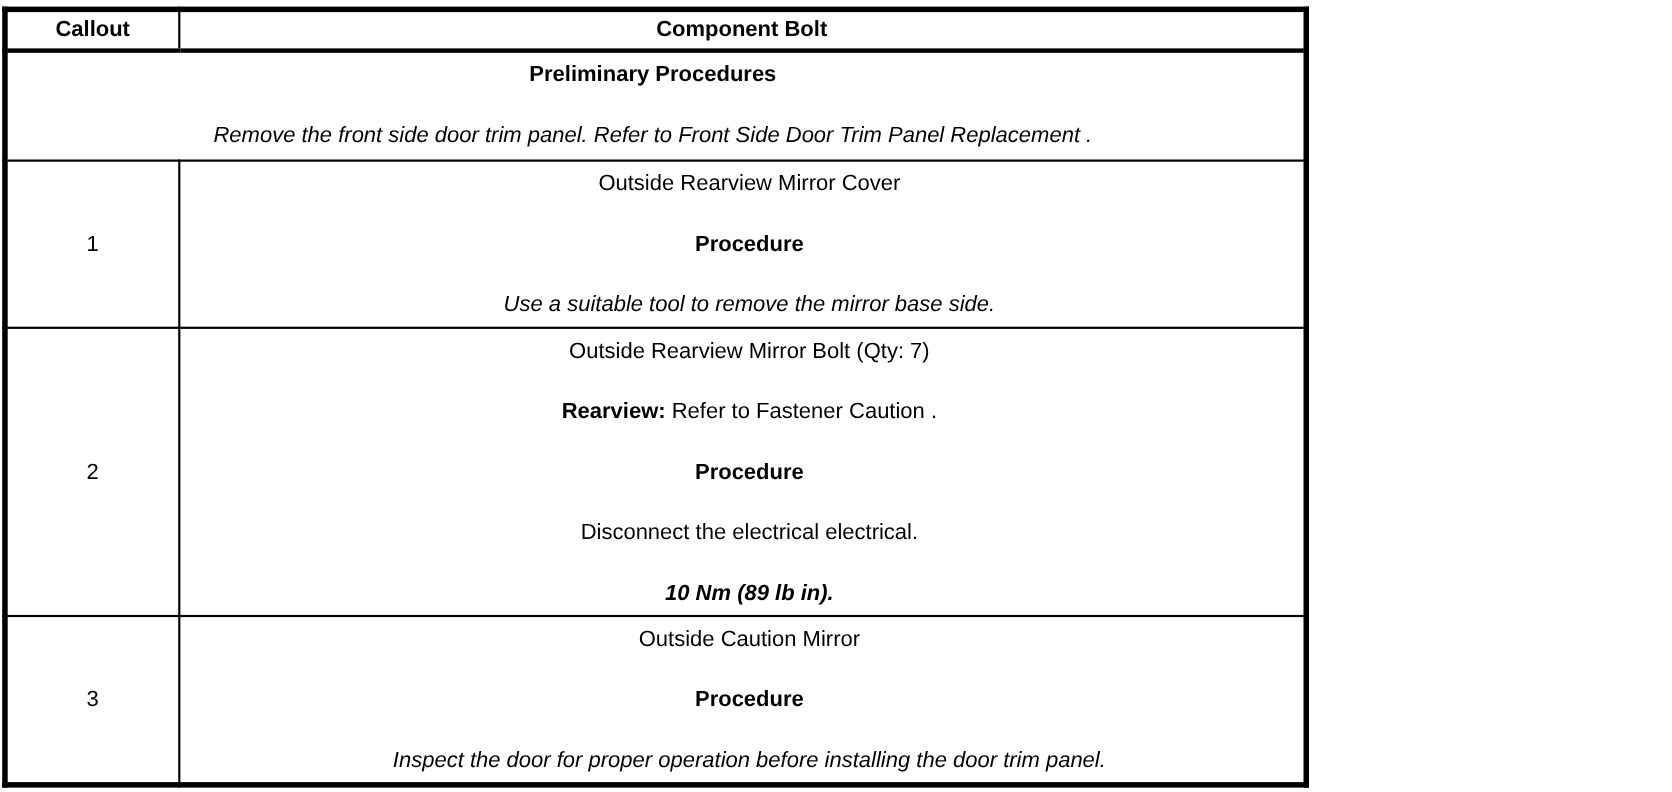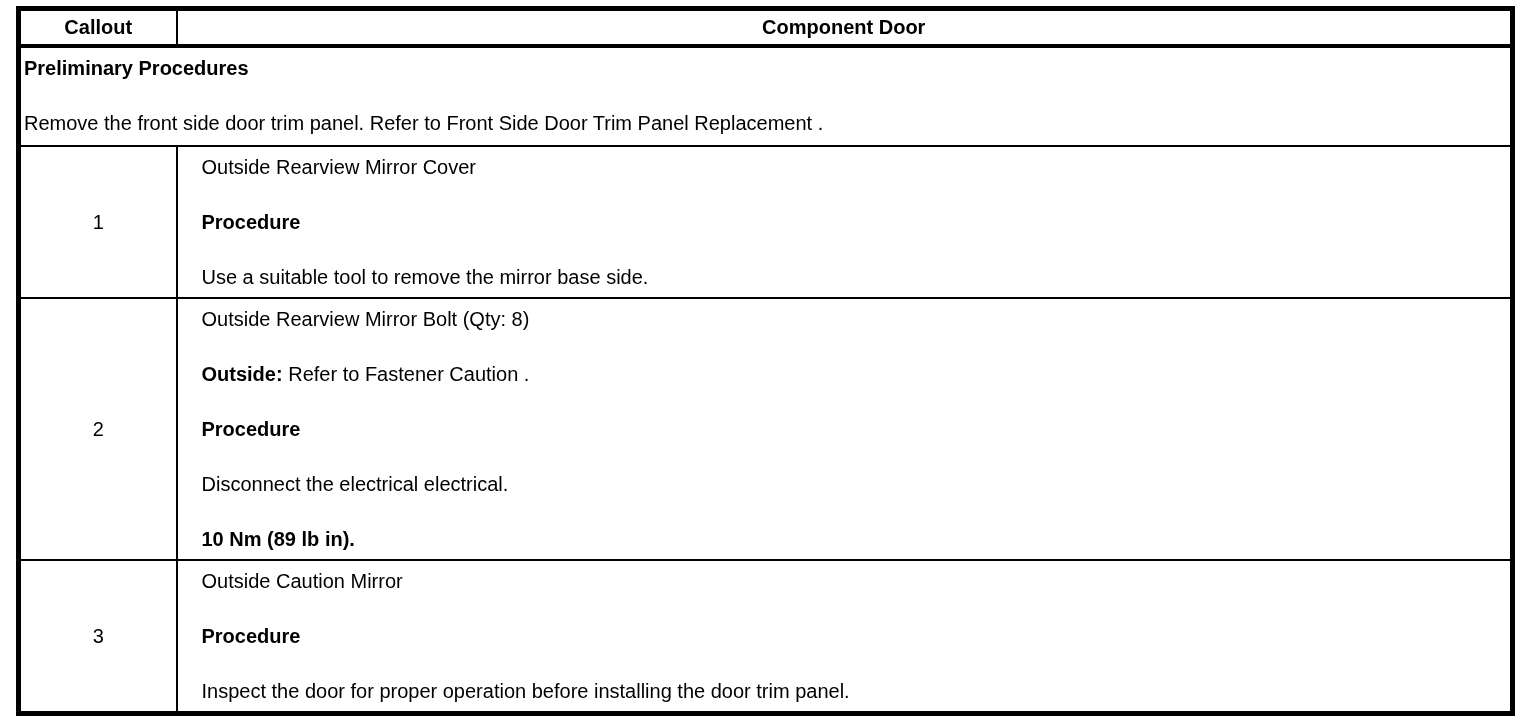--- a/index.html
+++ b/index.html
@@ -11,23 +11,23 @@
   }
   .page {
     position: relative;
     width: 1520px;
     height: 720px;
     background: #ffffff;
     overflow: hidden;
   }
   table.tbl {
     position: absolute;
-    left: 16px;
+    left: 2px;
     top: 6px;
-    width: 1499px;
+    width: 1188px;
     border-collapse: collapse;
     table-layout: fixed;
     border: 5px solid #000000;
   }
   .tbl th, .tbl td {
     border: 2px solid #000000;
     background: #ffffff;
   }
   .tbl thead th {
     border-bottom: 4px solid #000000;
@@ -55,37 +55,38 @@
   }
   td.comp-cell {
     padding: 8px 10px 0 24px;
     vertical-align: top;
   }
   .tbl p {
     margin: 0 0 31px 0;
     font-size: 20px;
     line-height: 24px;
     white-space: pre-wrap;
+    text-align: center;
   }
-  .tbl p:last-child { margin-bottom: 8px; }
+  .tbl p:last-child { margin-bottom: 8px; font-style: italic; }
   .bold { font-weight: bold; }
 </style>
 </head>
 <body>
 
 <div class="page">
   <table class="tbl">
     <colgroup>
       <col class="col-callout">
       <col class="col-component">
     </colgroup>
     <thead>
       <tr>
         <th>Callout</th>
-        <th>Component Door</th>
+        <th>Component Bolt</th>
       </tr>
     </thead>
     <tbody>
       <tr class="r-prelim">
         <td class="prelim-cell" colspan="2">
           <p class="bold">Preliminary Procedures</p>
           <p>Remove the front side door trim panel. Refer to Front Side Door Trim Panel Replacement .</p>
         </td>
       </tr>
 
@@ -94,22 +95,22 @@
         <td class="comp-cell">
           <p>Outside Rearview Mirror Cover</p>
           <p class="bold">Procedure</p>
           <p>Use a suitable tool to remove the mirror base side.</p>
         </td>
       </tr>
 
       <tr class="r2">
         <td class="callout-cell">2</td>
         <td class="comp-cell">
-          <p>Outside Rearview Mirror Bolt (Qty: 8)</p>
-          <p><span class="bold">Outside:</span><span> Refer to Fastener Caution .</span></p>
+          <p>Outside Rearview Mirror Bolt (Qty: 7)</p>
+          <p><span class="bold">Rearview:</span><span> Refer to Fastener Caution .</span></p>
           <p class="bold">Procedure</p>
           <p>Disconnect the electrical electrical.</p>
           <p class="bold">10 Nm (89 lb in).</p>
         </td>
       </tr>
 
       <tr class="r3">
         <td class="callout-cell">3</td>
         <td class="comp-cell">
           <p>Outside Caution Mirror</p>

